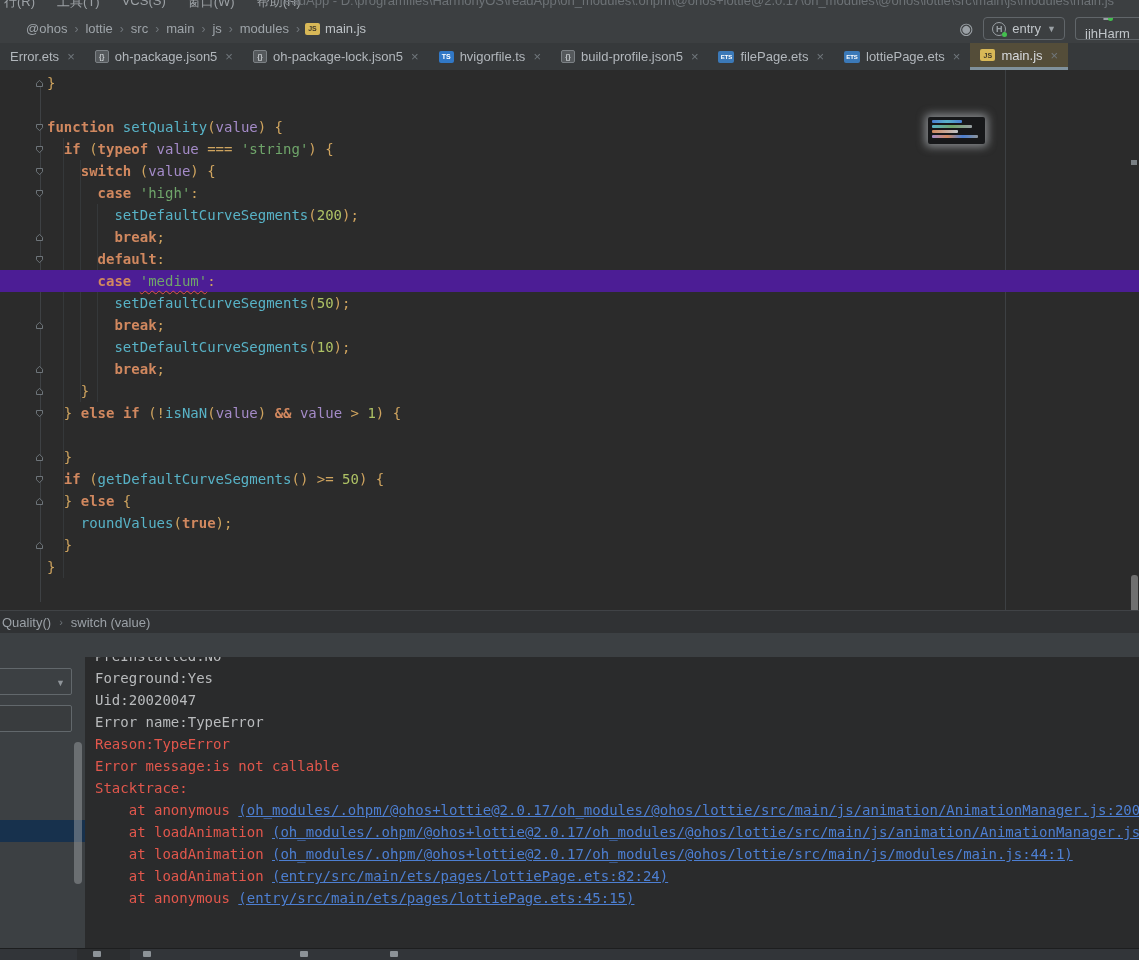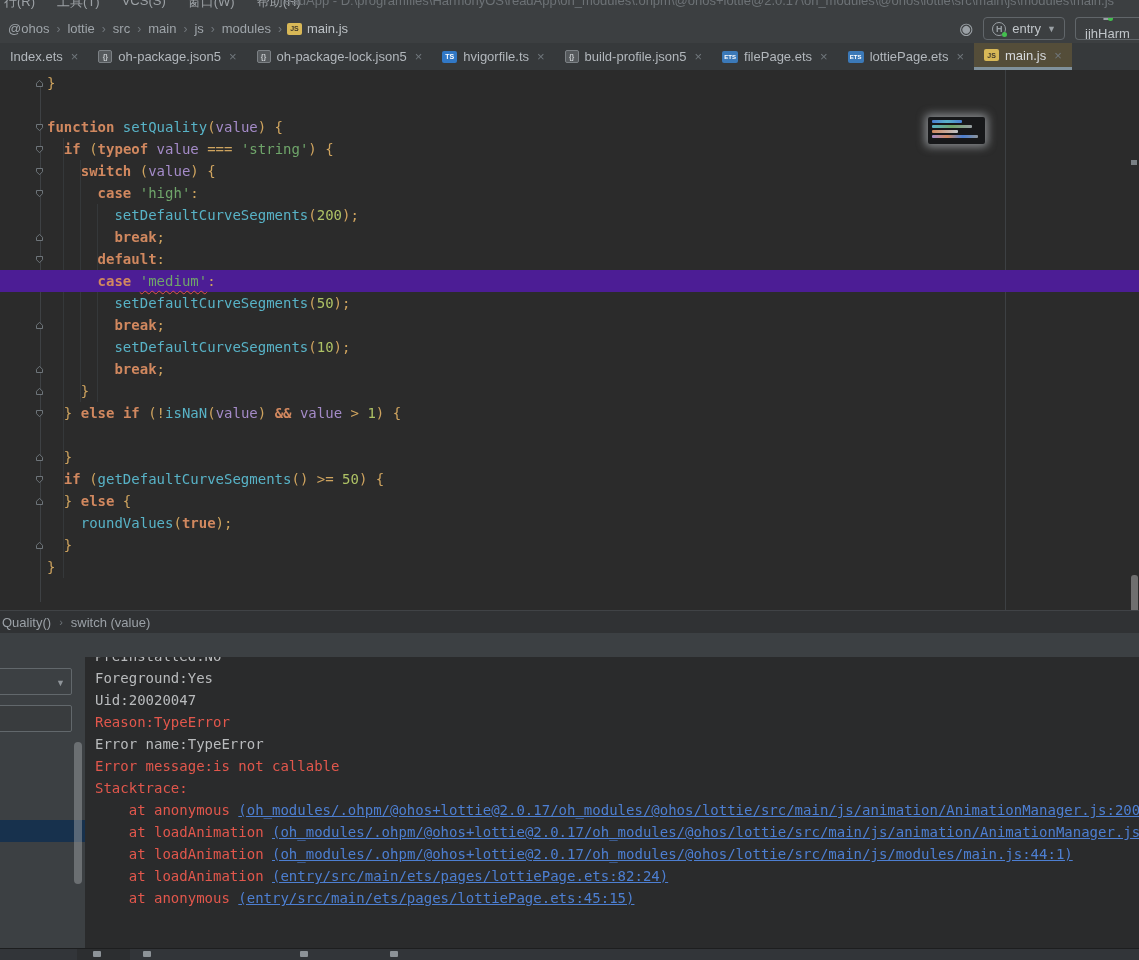--- a/index.html
+++ b/index.html
@@ -10,21 +10,21 @@
   
   #titlebar { position:absolute; left:0; top:0; width:1139px; height:14px;
     background:#3c3f41; overflow:hidden; }
   #menurow { position:absolute; left:4px; top:-7px; display:flex; gap:22px;
     font-size:13px; color:#9da2a6; white-space:nowrap; }
   #wintitle { position:absolute; left:280px; top:-7px; font-size:13px; color:#6d7276;
     white-space:nowrap; }
 
   
   #navrow { position:absolute; left:0; top:14px; width:1139px; height:29px;
-    background:#3c3f41; display:flex; align-items:center; padding-left:6px; }
+    background:#3c3f41; display:flex; align-items:center; padding-left:24px; }
   .crumb { color:#9ea4a9; font-size:13px; padding:0 2px; white-space:nowrap; }
   .crumb-sep { color:#70767b; font-size:12px; padding:0 5px; }
   .crumb-file { display:flex; align-items:center; gap:5px; color:#bcc1c5; font-size:13px; }
   #navright { position:absolute; right:0; top:14px; height:29px; display:flex;
     align-items:center; gap:10px; }
   .locate { font-size:16px; color:#9aa0a5; line-height:1; }
   .combo { display:flex; align-items:center; gap:6px; height:23px; padding:0 8px;
     border:1px solid #61666a; border-radius:4px; color:#c0c5c9; font-size:13px;
     white-space:nowrap; }
   .modicon { position:relative; width:14px; height:14px; border:1.5px solid #9aa0a5;
@@ -177,21 +177,21 @@
     <span class="combo" id="device-combo">
       <span class="phoneicon">
           <span class="gdot"></span>
         </span>
       <span>jjhHarm</span>
     </span>
   </div>
 
   <div id="tabrow">
       <div class="tab">
-        <span>Index.ets</span>
+        <span>Error.ets</span>
         <span class="close">×</span>
       </div>
       <div class="tab">
         <span class="fico fico-json5">{}</span>
         <span>oh-package.json5</span>
         <span class="close">×</span>
       </div>
       <div class="tab">
         <span class="fico fico-json5">{}</span>
         <span>oh-package-lock.json5</span>
@@ -308,22 +308,22 @@
         <span class="arrow">▼</span>
       </div>
       <div id="hilog-input"></div>
       <div id="list-selection"></div>
       <div id="leftcol-scroll"></div>
     </div>
     <div id="log">
         <div class="log-line clip"><span class="lg-gray">PreInstalled:No</span></div>
         <div class="log-line"><span class="lg-gray">Foreground:Yes</span></div>
         <div class="log-line"><span class="lg-gray">Uid:20020047</span></div>
+        <div class="log-line"><span class="lg-gray">Error name:TypeError</span></div>
         <div class="log-line"><span class="lg-red">Reason:TypeError</span></div>
-        <div class="log-line"><span class="lg-gray">Error name:TypeError</span></div>
         <div class="log-line"><span class="lg-red">Error message:is not callable</span></div>
         <div class="log-line"><span class="lg-red">Stacktrace:</span></div>
         <div class="log-line"><span class="lg-red">    at anonymous </span><span class="lg-link">(oh_modules/.ohpm/@ohos+lottie@2.0.17/oh_modules/@ohos/lottie/src/main/js/animation/AnimationManager.js:200:1)</span></div>
         <div class="log-line"><span class="lg-red">    at loadAnimation </span><span class="lg-link">(oh_modules/.ohpm/@ohos+lottie@2.0.17/oh_modules/@ohos/lottie/src/main/js/animation/AnimationManager.js:657:1)</span></div>
         <div class="log-line"><span class="lg-red">    at loadAnimation </span><span class="lg-link">(oh_modules/.ohpm/@ohos+lottie@2.0.17/oh_modules/@ohos/lottie/src/main/js/modules/main.js:44:1)</span></div>
         <div class="log-line"><span class="lg-red">    at loadAnimation </span><span class="lg-link">(entry/src/main/ets/pages/lottiePage.ets:82:24)</span></div>
         <div class="log-line"><span class="lg-red">    at anonymous </span><span class="lg-link">(entry/src/main/ets/pages/lottiePage.ets:45:15)</span></div>
       </div>
   </div>
 

